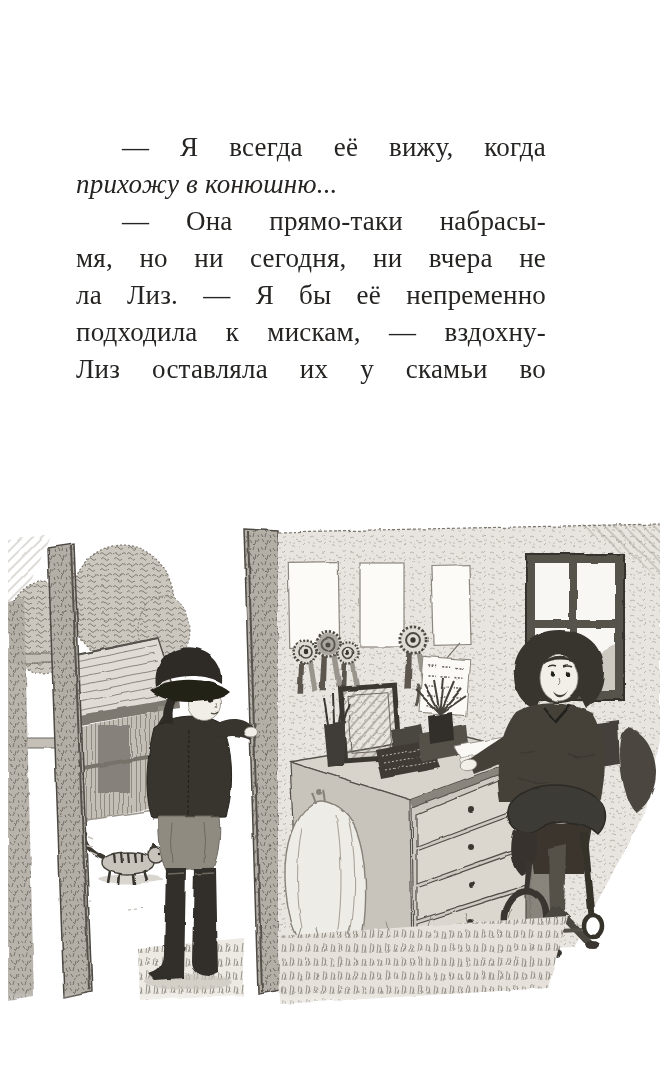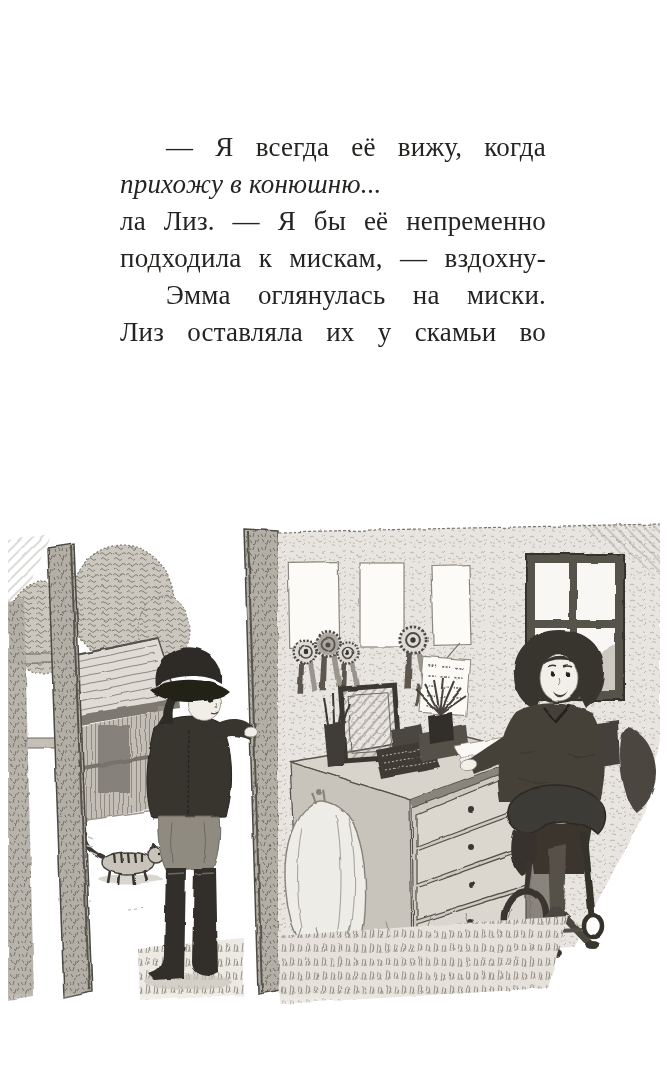--- a/index.html
+++ b/index.html
@@ -9,40 +9,41 @@
   }
   .page{position:absolute;inset:0;background:#ffffff;}
   .text-block{
     position:absolute;left:76px;top:129px;width:470px;
     font-size:27px;line-height:37px;color:#262422;
     letter-spacing:0.2px;
   }
   .line{
     text-align:justify;
     text-align-last:justify;
-    height:37px;white-space:normal;margin-left:44px;
+    height:37px;white-space:normal;
   }
   .line.end{text-align-last:left;font-style:italic;}
   .line.indent{text-indent:46px;}
   .illustration{
     position:absolute;left:8px;top:518px;width:652px;height:502px;margin:0;
   }
   svg{display:block;}
 </style>
 </head>
 <body>
 
 <div class="page">
 
   <div class="text-block">
     <div class="line indent">— Я всегда её вижу, когда</div>
     <div class="line end">прихожу в конюшню...</div>
+    <div class="line indent">— Она прямо-таки набрасы-</div>
+    <div class="line">мя, но ни сегодня, ни вчера не</div>
     <div class="line">ла Лиз. — Я бы её непременно</div>
     <div class="line">подходила к мискам, — вздохну-</div>
-    <div class="line indent">Эмма оглянулась на миски.</div>
     <div class="line">Лиз оставляла их у скамьи во</div>
   </div>
 
   <figure class="illustration" aria-label="Карандашный рисунок: девочка в жокейском шлеме стоит у открытой двери конюшни, снаружи по двору идёт полосатая кошка мимо сарая; внутри женщина сидит у стола с зеркалом и кистями, на стене наградные розетки и окно, рядом седло на подставке и мешок.">
     <svg viewBox="0 0 652 502" width="652" height="502" xmlns="http://www.w3.org/2000/svg">
       <defs>
         <filter id="rough" x="-3%" y="-3%" width="106%" height="106%">
           <feTurbulence type="fractalNoise" baseFrequency="0.045" numOctaves="2" seed="8" result="n"></feTurbulence>
           <feDisplacementMap in="SourceGraphic" in2="n" scale="3.4" xChannelSelector="R" yChannelSelector="G"></feDisplacementMap>
         </filter>

